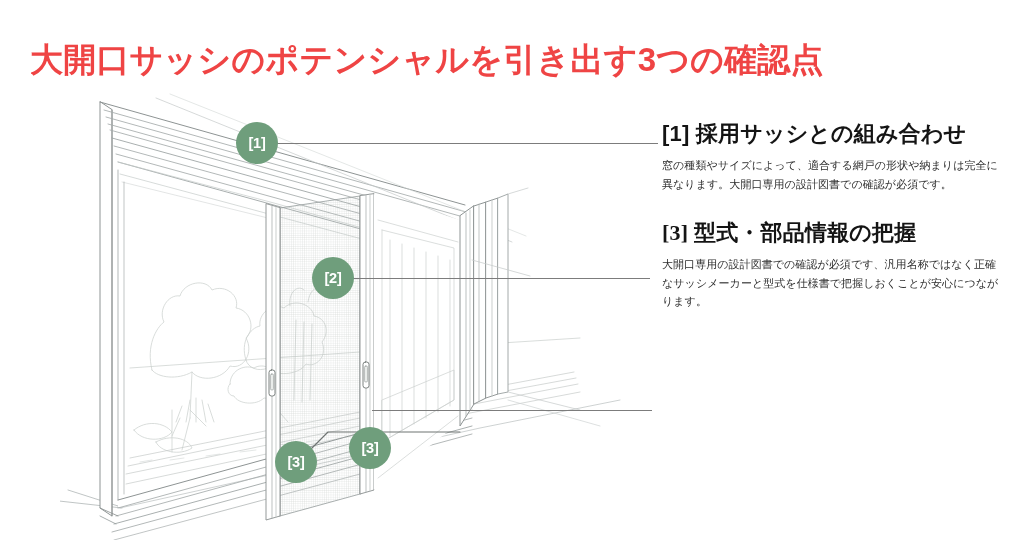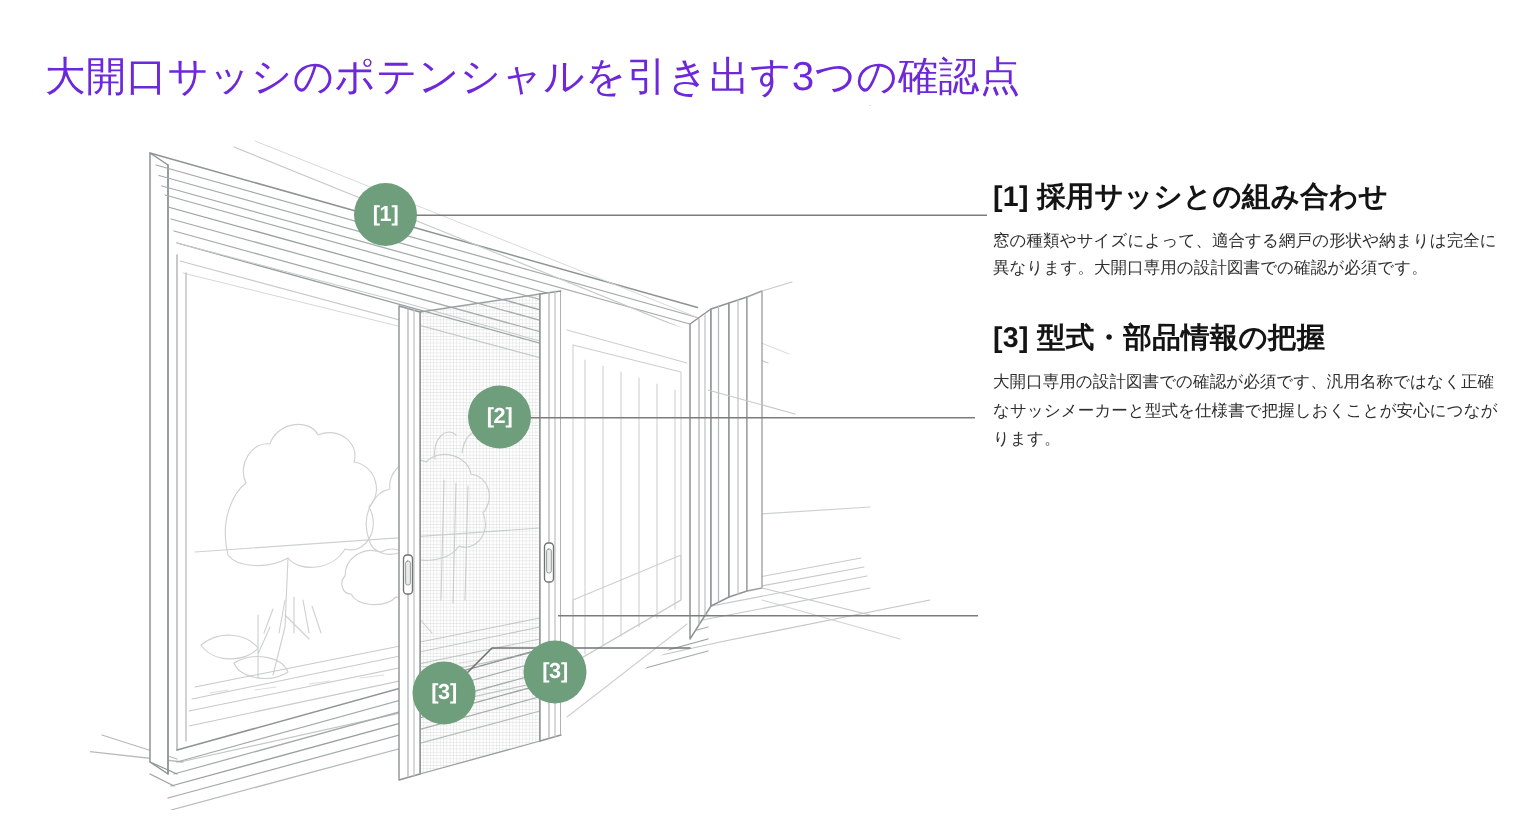--- a/index.html
+++ b/index.html
@@ -17,24 +17,24 @@
     height: 546px;
     background: #ffffff;
     overflow: hidden;
   }
 
   
   .page-title {
     position: absolute;
     left: 30px;
     top: 17px;
-    font-size: 27px;
-    font-weight: normal;
+    font-size: 33px;
+    font-weight: bold;
     letter-spacing: 0.2px;
-    color: #6d28d9;
+    color: #ef4444;
     white-space: nowrap;
     line-height: 1.25;
   }
 
   
   .illustration {
     position: absolute;
     left: 60px;
     top: 70px;
     width: 600px;
@@ -74,23 +74,23 @@
   .marker-3b { left: 349px; top: 427px; }
 
   
   .points {
     position: absolute;
     left: 662px;
     top: 118px;
     width: 340px;
   }
   .point { margin-bottom: 23px; }
-  .point:last-child { margin-bottom: 0; }
+  .point:last-child { margin-bottom: 0; font-family: Liberation Serif, serif; }
   .point-title {
-    font-size: 19px;
+    font-size: 22px;
     font-weight: bold;
     color: #141414;
     line-height: 1.45;
     margin: 0 0 6px 0;
     letter-spacing: 0.2px;
   }
   .point-body {
     font-size: 11px;
     line-height: 1.72;
     color: #2e2e2e;

